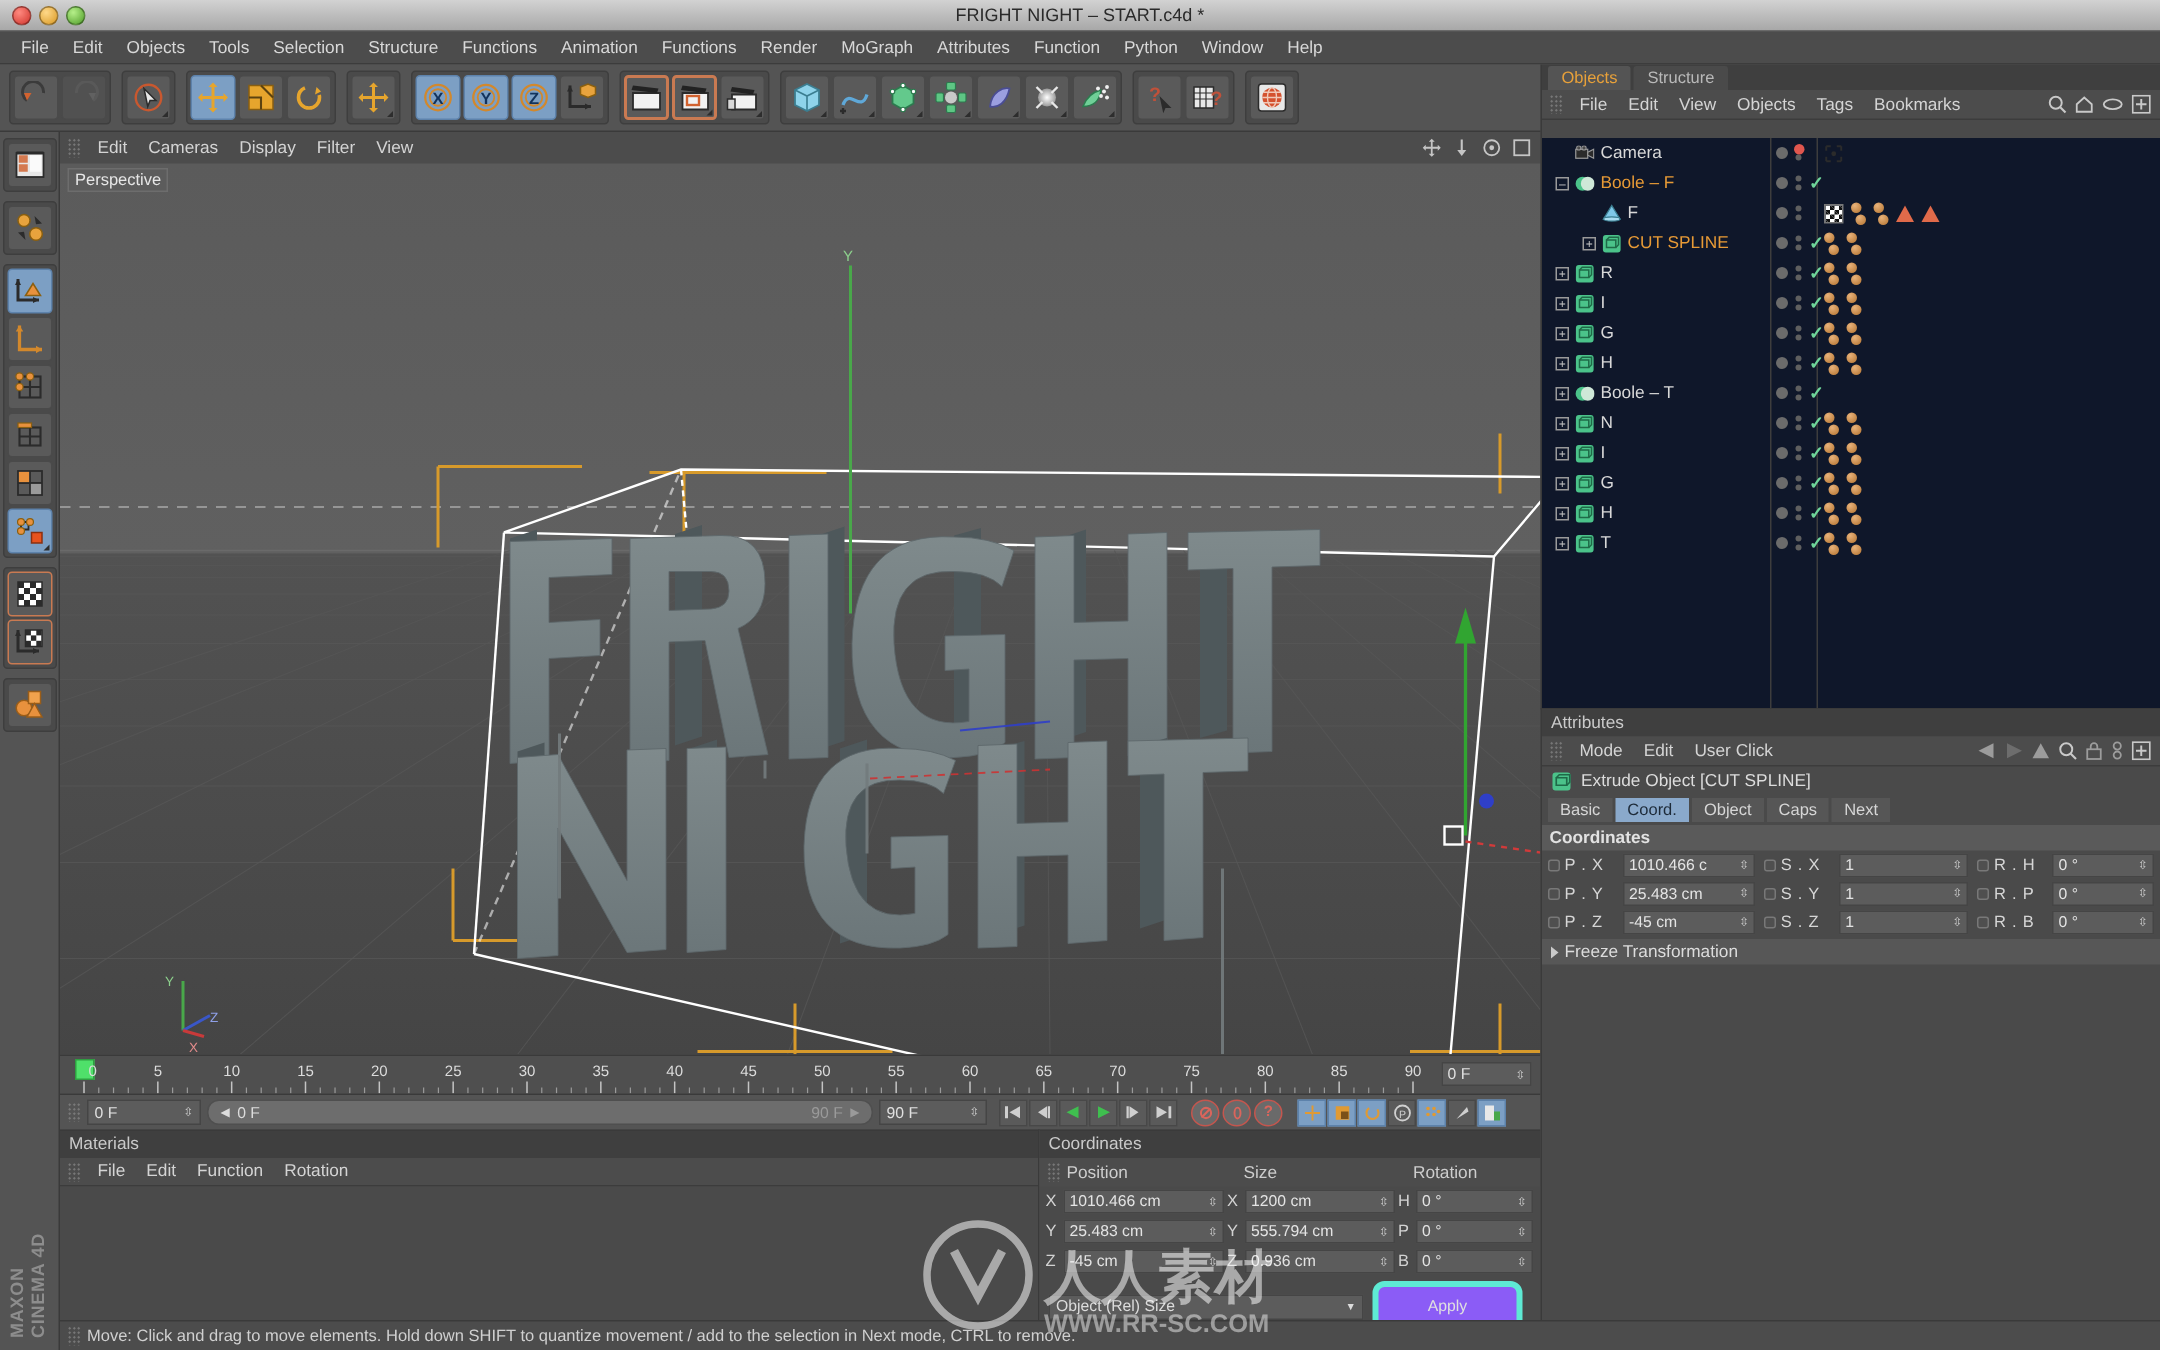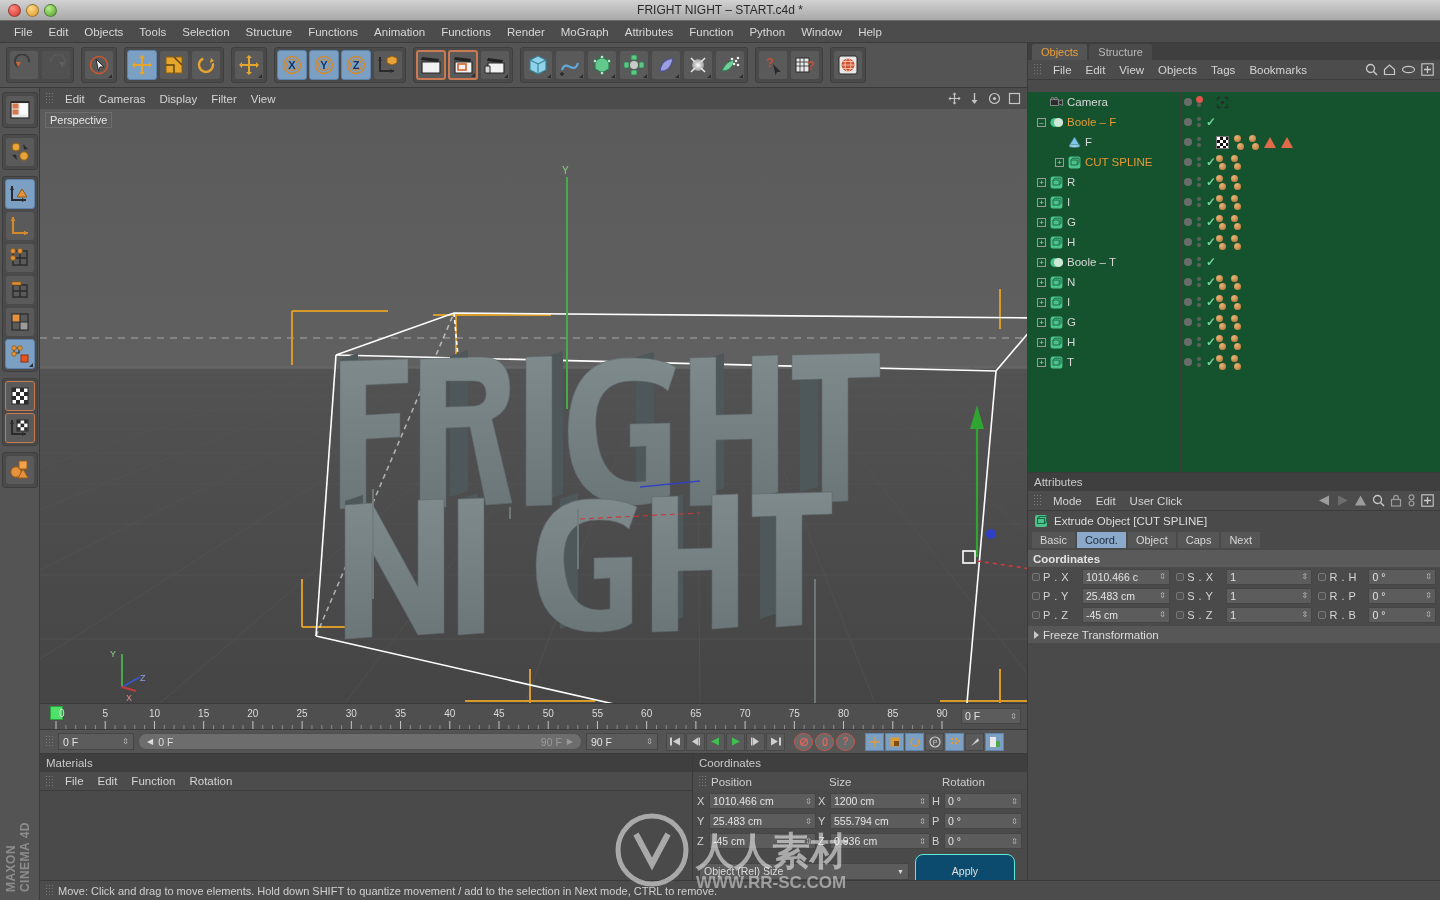--- a/index.html
+++ b/index.html
@@ -139,42 +139,42 @@
   .coord-hdr { display:flex; align-items:center; height:19px; background:#4c4c4c;
                padding-left:5px; font-size:11.5px; color:#cdcdcd; }
   .coord-row { display:flex; align-items:center; height:20px; padding:0 4px; gap:2px; }
   .axlbl { width:10px; font-size:11px; color:#d2d2d2; text-align:left; }
   .numfld { background:#5c5c5c; border:1px solid #454545; height:16px; font-size:10.5px;
             color:#e4e4e4; padding:0 3px; display:flex; align-items:center;
             justify-content:space-between; }
   .selbox { height:17px; background:#5c5c5c; border:1px solid #454545; font-size:10.5px;
             color:#dcdcdc; display:flex; align-items:center; justify-content:space-between;
             padding:0 4px; }
-  .applybtn { height:34px; border-radius:8px; background:#0c4a6e; border:1px solid #5eead4;
+  .applybtn { height:34px; border-radius:8px; background:#8b5cf6; border:4px solid #5eead4;
               font-size:10.5px; color:#e0e0e0; display:flex; align-items:center;
               justify-content:center; }
 
   
   .statusbar { position:absolute; left:40px; top:880px; width:1400px; height:20px;
                background:#4c4c4c; border-top:1px solid #3a3a3a;
                display:flex; align-items:center; padding-left:5px; font-size:11px; color:#d0d0d0; }
 
   
   .objdock { position:absolute; left:1027px; top:43px; width:413px; height:429px;
              background:#4a4a4a; border-left:1px solid #3a3a3a; }
   .tabs { height:17px; display:flex; align-items:flex-end; padding-left:4px; background:#3f3f3f;}
   .tab { font-size:11px; padding:2px 9px 2px 9px; color:#b9b9b9; background:#4a4a4a;
          margin-right:2px; border-top-left-radius:2px; border-top-right-radius:2px; }
   .tab.active { color:#e8a13a; background:#545454; }
   .objmenubar { height:20px; background:#4c4c4c; display:flex; align-items:center;
                 padding-left:5px; border-bottom:1px solid #3c3c3c; position:relative; }
   .obj-right-icons { position:absolute; right:6px; top:3px; display:flex; gap:5px; align-items:center; }
 
   .objtree { position:absolute; left:0; top:49px; width:413px; height:380px;
-             background:#14532d; }
+             background:#0f172a; }
   .orow { position:relative; height:20px; display:flex; align-items:center; }
   .tree-rail { position:absolute; left:1px; top:0; width:152px; height:100%;
                display:flex; align-items:center; }
   .colsep { position:absolute; top:0; width:1px; height:100%; background:#3d3d3d; }
   .oname { font-size:11.5px; }
   .n-white { color:#d8d8d8; }
   .n-orange { color:#e79a36; }
   .dot-grey { width:8px; height:8px; border-radius:50%; background:#6b6b6b; }
   .dot-small { width:4px; height:4px; border-radius:50%; background:#5f5f5f; }
   .chk { color:#6fd49a; font-size:12px; font-weight:bold; line-height:10px; }

